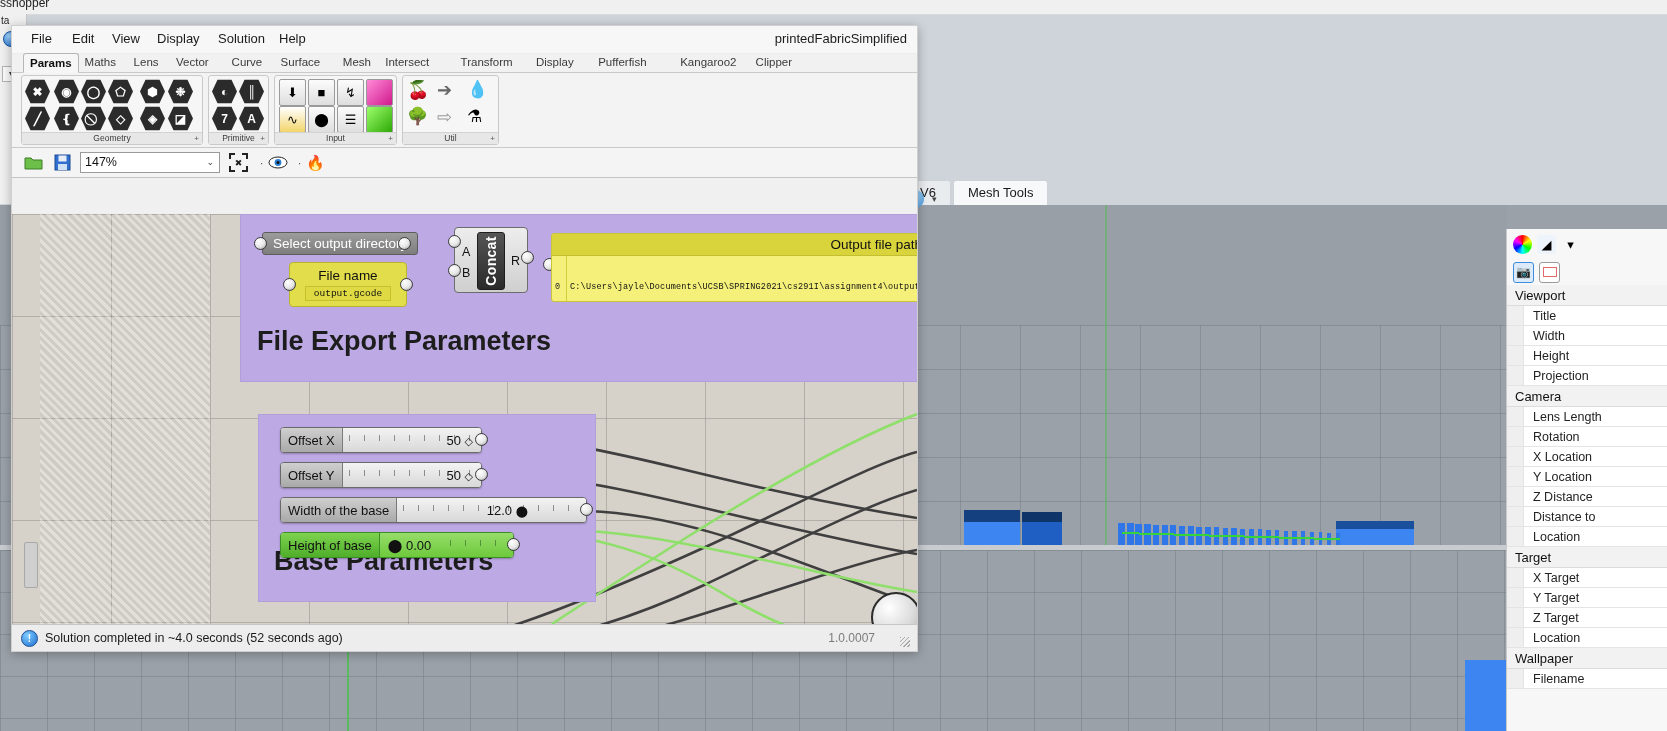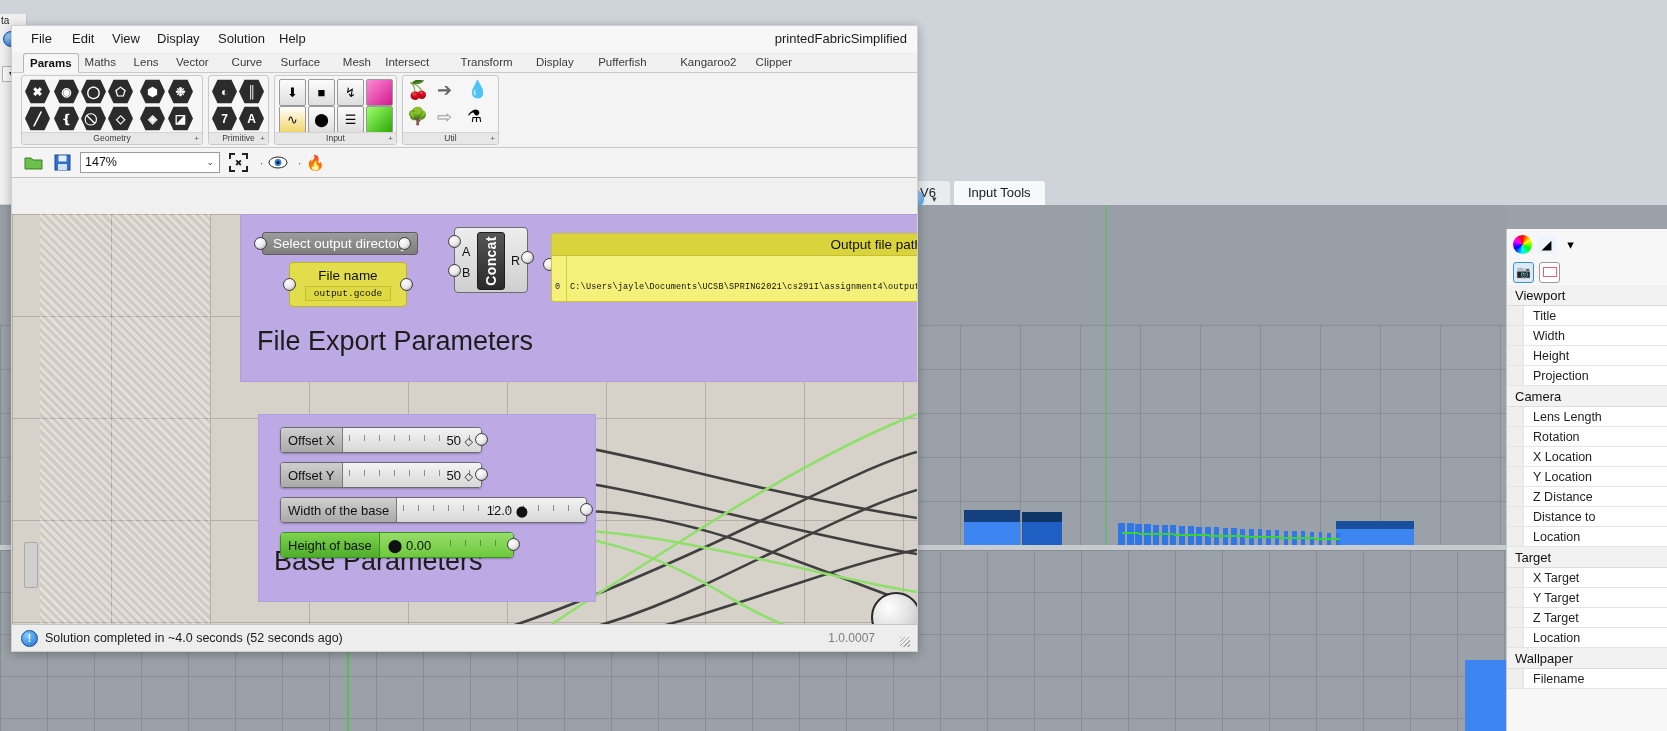--- a/index.html
+++ b/index.html
@@ -106,21 +106,21 @@
     position:absolute;inset:0;
     background:
       repeating-linear-gradient(to right, rgba(150,145,138,.55) 0 1px, transparent 1px 99px),
       repeating-linear-gradient(to bottom, rgba(150,145,138,.55) 0 1px, transparent 1px 102px),
       #d6d1c9;
   }
   .canvas-shade{position:absolute;left:28px;top:0;width:170px;height:410px;
     background:repeating-linear-gradient(45deg,rgba(255,255,255,.30) 0 3px, rgba(0,0,0,.03) 3px 6px);}
 
   .gh-group-box{position:absolute;background:#bda9e4;border:1px solid #b19fdc;}
-  .gh-group-title{position:absolute;font-size:27px;color:#1d1d1d;white-space:nowrap;}
+  .gh-group-title{position:absolute;font-size:27px;color:#1d1d1d;white-space:nowrap;font-weight:bold;}
 
   .gh-node{
     position:absolute;border:1px solid #6a6a6a;border-radius:4px;
     background:linear-gradient(#fbfbfb,#dcdcdc);
     box-shadow:0 1px 2px rgba(0,0,0,.25);
     display:flex;align-items:stretch;overflow:hidden;
   }
   .nd-label{
     background:linear-gradient(#cfcfcf,#a9a9a9);
     border-right:1px solid #7a7a7a;
@@ -190,20 +190,23 @@
     position:absolute;width:46px;height:46px;border-radius:50%;
     background:radial-gradient(circle at 35% 30%,#ffffff,#dcdcdc 55%,#aeaeae);
     border:2px solid #2b2b2b;
   }
 </style>
 </head>
 <body>
 
 <div id="rhino-root">
 
+  <div class="rhino-topstrip">
+    <span class="t">sshopper</span>
+  </div>
 
   <div class="rhino-leftpanel">
     <span class="rh-tab" style="left:1px;top:1px;">ta</span>
     <span style="position:absolute;left:3px;top:17px;width:14px;height:14px;border-radius:50%;background:radial-gradient(circle at 35% 30%,#9fd2ff,#1a64c0);border:1px solid #14539f;"></span>
     <span style="position:absolute;left:2px;top:52px;width:16px;height:14px;border:1px solid #b4b4b4;background:#fafafa;font-size:8px;color:#333;text-align:center;line-height:13px;">▾</span>
   </div>
 
   <div class="rhino-viewport">
     <div class="vp-top">
       <div class="vp-ground"></div>
@@ -627,21 +630,21 @@
     <div class="vp-sep" style="left:0;top:340px;width:1507px;height:5px;"></div>
     <div class="vp-bottom">
       <div class="slab light" style="left:1465px;top:110px;width:42px;height:71px;"></div>
     </div>
     <div class="axis-green" style="left:347px;top:345px;height:181px;"></div>
     <div class="axis-green" style="left:1105px;top:0px;height:340px;opacity:.5;"></div>
   </div>
 
   <div class="rhino-tabrow">
     <div class="rh-vtab">V6</div>
-    <div class="rh-vtab active">Input Tools</div>
+    <div class="rh-vtab active">Mesh Tools</div>
   </div>
 
   <div style="position:absolute;left:735px;top:186px;display:flex;align-items:center;gap:8px;">
     <span style="width:22px;height:20px;border-radius:50%;background:linear-gradient(135deg,#f2f2f2,#5d5d5d);display:inline-block;"></span>
     <span style="width:22px;height:20px;border-radius:50%;background:linear-gradient(135deg,#fdfdfd,#d5d5d5);border:1px solid #9e9e9e;display:inline-block;"></span>
     <span style="width:24px;height:22px;border-radius:50%;background:radial-gradient(circle at 35% 30%,#ff8b7a,#c01b10);border:2px solid #5b9ede;display:inline-block;"></span>
     <span style="display:inline-block;width:1px;height:18px;background:#bfbfbf;"></span>
     <span style="width:22px;height:20px;border-radius:50%;background:radial-gradient(circle at 35% 30%,#bff08f,#3e8a1e);display:inline-block;"></span>
     <span style="width:22px;height:20px;border-radius:50%;background:linear-gradient(90deg,#ffd79a 50%,#d9771a 50%);display:inline-block;"></span>
     <span style="width:22px;height:20px;border-radius:50%;background:radial-gradient(circle at 35% 30%,#d7efff,#3b93dd);display:inline-block;"></span>

